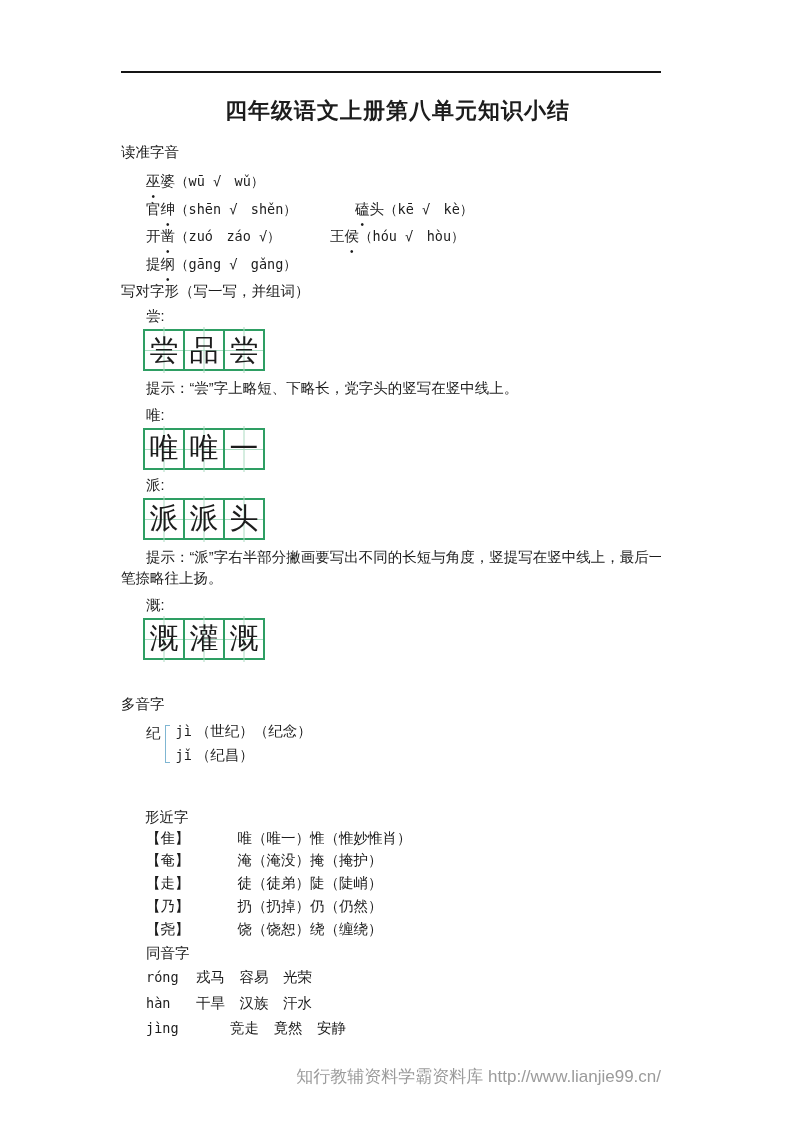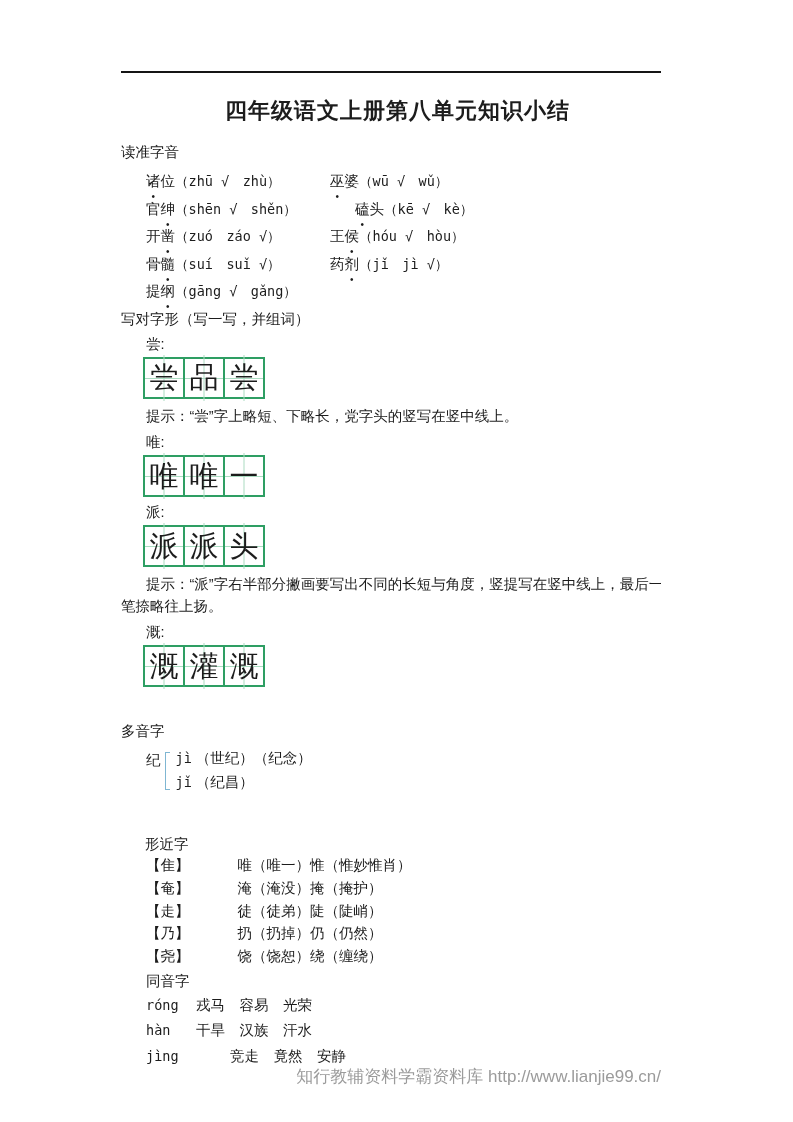--- a/index.html
+++ b/index.html
@@ -92,34 +92,29 @@
 <div class="page">
   <div class="top-rule"></div>
 
   <div class="content">
 
     <div class="title">四年级语文上册第八单元知识小结</div>
 
     <div class="sec-heading">读准字音</div>
     <div class="pron-rows">
       <div class="pron-row">
-        <span class="pron-left"><span></span><span class="dot-u">诸</span><span>位</span><span class="pinyin">（zhū √　zhù）</span></span>
         <span class="pron-right"><span></span><span class="dot-u">巫</span><span>婆</span><span class="pinyin">（wū √　wǔ）</span></span>
       </div>
       <div class="pron-row">
         <span class="pron-left"><span>官</span><span class="dot-u">绅</span><span></span><span class="pinyin">（shēn √　shěn）</span></span>
         <span class="pron-right indent-sm"><span></span><span class="dot-u">磕</span><span>头</span><span class="pinyin">（kē √　kè）</span></span>
       </div>
       <div class="pron-row">
         <span class="pron-left"><span>开</span><span class="dot-u">凿</span><span></span><span class="pinyin">（zuó　záo √）</span></span>
         <span class="pron-right"><span>王</span><span class="dot-u">侯</span><span></span><span class="pinyin">（hóu √　hòu）</span></span>
-      </div>
-      <div class="pron-row">
-        <span class="pron-left"><span>骨</span><span class="dot-u">髓</span><span></span><span class="pinyin">（suí　suǐ √）</span></span>
-        <span class="pron-right"><span>药</span><span class="dot-u">剂</span><span></span><span class="pinyin">（jǐ　jì √）</span></span>
       </div>
       <div class="pron-row">
         <span class="pron-left"><span>提</span><span class="dot-u">纲</span><span></span><span class="pinyin">（gāng √　gǎng）</span></span>
       </div>
     </div>
 
     <div class="writing-heading">写对字形（写一写，并组词）</div>
 
     <div class="entry-label">尝:</div>
     <div class="grid">

